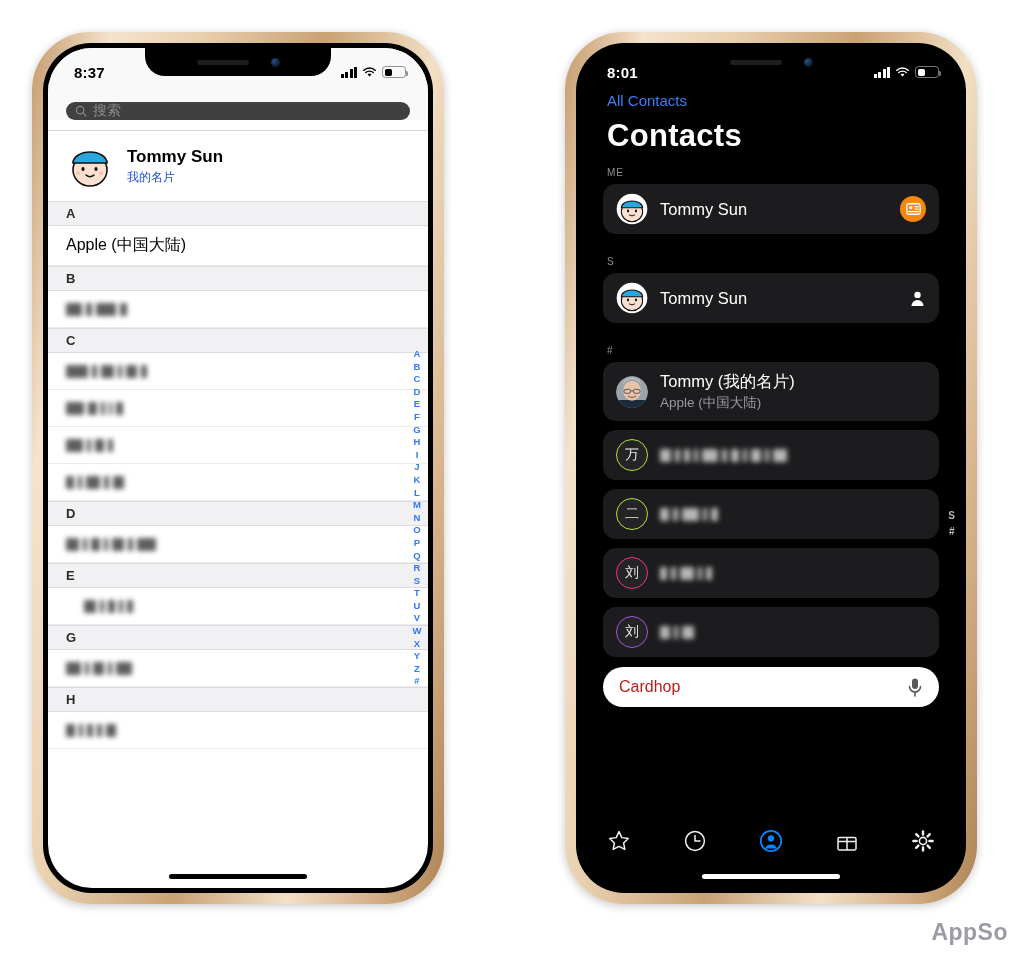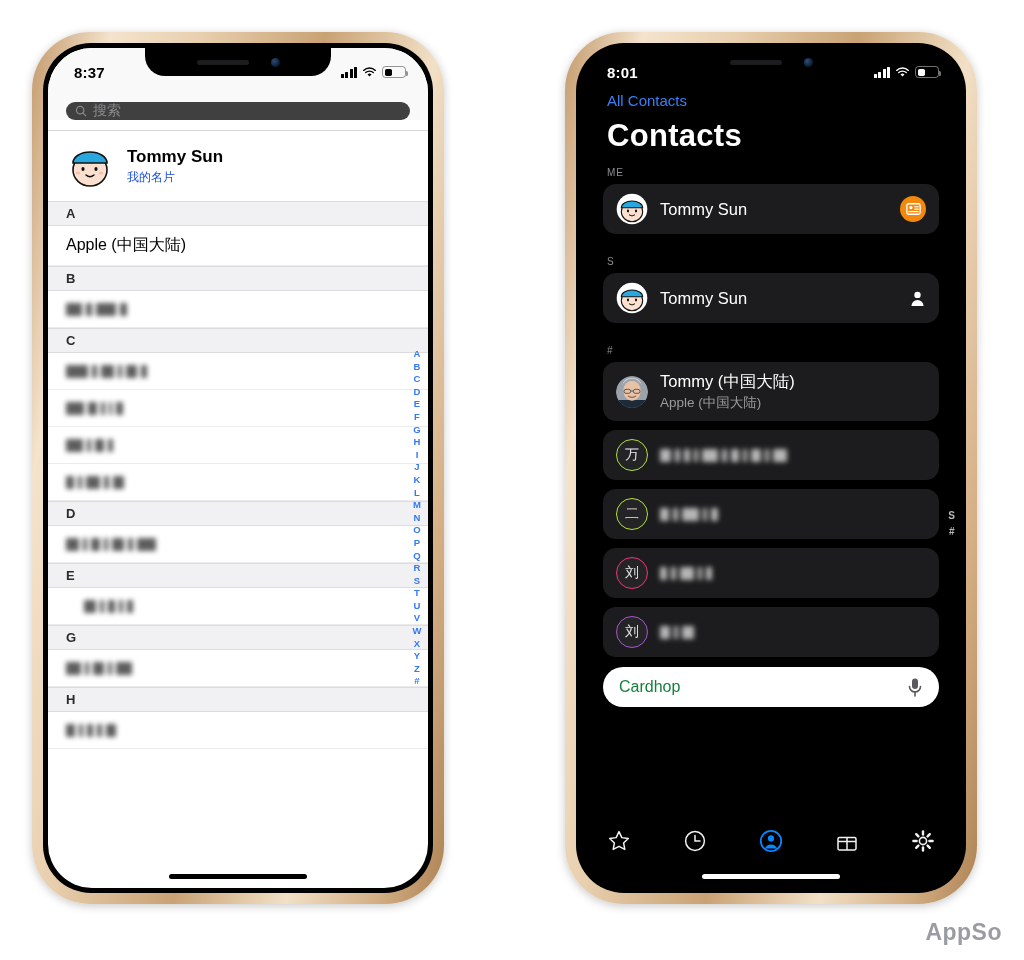--- a/index.html
+++ b/index.html
@@ -163,37 +163,37 @@
     width: 32px; height: 32px; border-radius: 50%; flex: none;
     display: flex; align-items: center; justify-content: center;
     font-size: 14px; color: #e8e8e8; border: 1.8px solid #888;
     background: #242426;
   }
 
   .r-searchbar {
     margin: 10px 22px 0 22px; height: 40px; border-radius: 20px; background: #fff;
     display: flex; align-items: center; padding: 0 16px;
   }
-  .r-searchbar .ph { color: #15803d; font-size: 16px; flex: 1; }
+  .r-searchbar .ph { color: #b91c1c; font-size: 16px; flex: 1; }
 
   .tabbar {
     position: absolute; left: 0; right: 0; bottom: 0; height: 74px;
     display: flex; align-items: flex-start; justify-content: space-around;
     padding-top: 13px; background: #000;
   }
   .tab { width: 34px; height: 28px; display:flex; align-items:center; justify-content:center; }
 
   .r-idx {
     position: absolute; right: 6px; top: 462px;
     display: flex; flex-direction: column; align-items: center; gap: 5px;
     font-size: 10px; color: #b9b9bd; font-weight: 600; z-index: 15;
   }
 
   .watermark {
-    position: absolute; right: 22px; bottom: 14px;
+    position: absolute; right: 16px; bottom: 14px;
     font-size: 23px; font-weight: bold; color: #9b9ba3; letter-spacing: .5px;
   }
 </style>
 </head>
 <body>
 
 <div class="phone" id="phone-left">
   <div class="phone-inner">
     <div class="screen light">
 
@@ -414,21 +414,21 @@
                 <rect y="36" width="48" height="12" fill="#1d2a3a"></rect>
                 <ellipse cx="24" cy="22" rx="13" ry="15" fill="#e8c2a6"></ellipse>
                 <path d="M10 16a14 12 0 0 1 28 0c0-9-6-13-14-13S10 7 10 16Z" fill="#d9d9d9"></path>
                 <rect x="12" y="20" width="10" height="6" rx="3" fill="none" stroke="#55504c" stroke-width="1.4"></rect>
                 <rect x="26" y="20" width="10" height="6" rx="3" fill="none" stroke="#55504c" stroke-width="1.4"></rect>
                 <line x1="22" y1="22.5" x2="26" y2="22.5" stroke="#55504c" stroke-width="1.4"></line>
                 <path d="M18 30q6 4 12 0" stroke="#8a5e4e" stroke-width="1.6" fill="none"></path>
               </g>
             </svg>
             <div>
-              <div class="r-name"><span class="thin">Tommy </span><b>(中国大陆)</b></div>
+              <div class="r-name"><span class="thin">Tommy </span><b>(我的名片)</b></div>
               <div class="r-sub">Apple (中国大陆)</div>
             </div>
             <div class="r-spacer"></div>
           </div>
           <div class="r-card">
             <div class="av-init" style="border-color:#aee03c">万</div>
             <div><span class="redact dark-blur"><span style="width:11px"></span><span style="width:5px"></span><span style="width:6px"></span><span style="width:4px"></span><span style="width:16px"></span><span style="width:5px"></span><span style="width:8px"></span><span style="width:4px"></span><span style="width:10px"></span><span style="width:4px"></span><span style="width:14px"></span></span></div>
             <div class="r-spacer"></div>
           </div>
           <div class="r-card">

